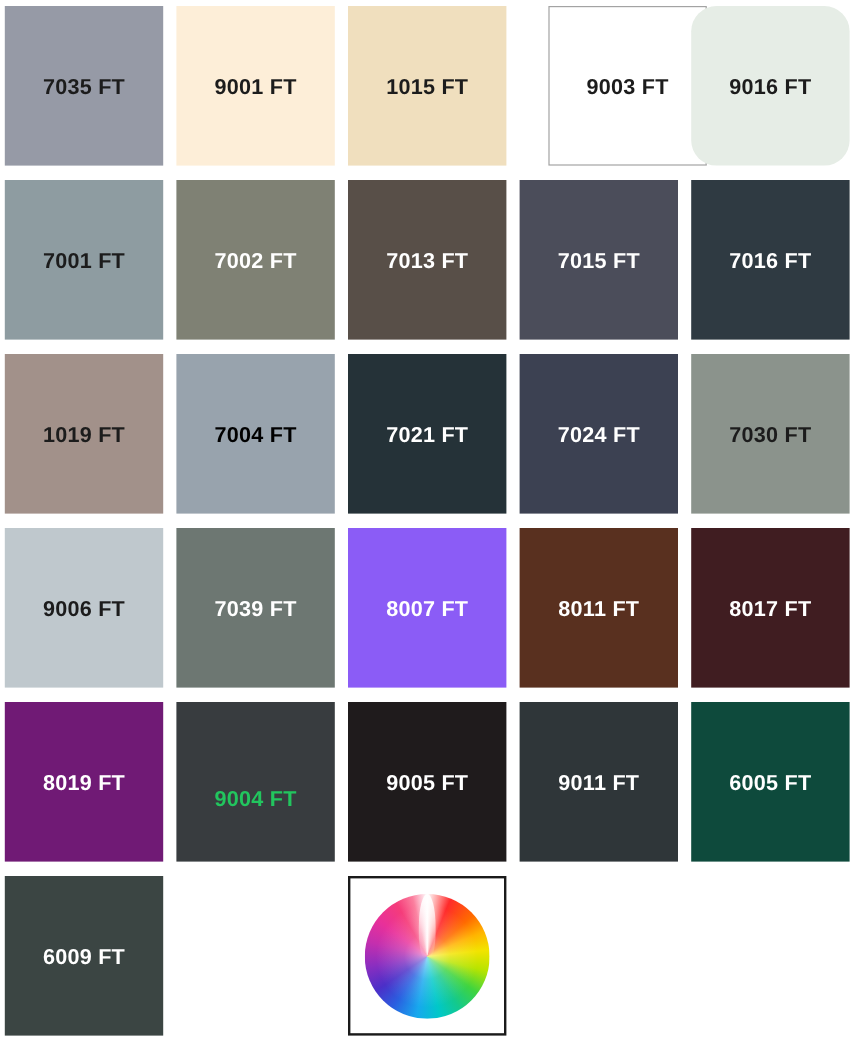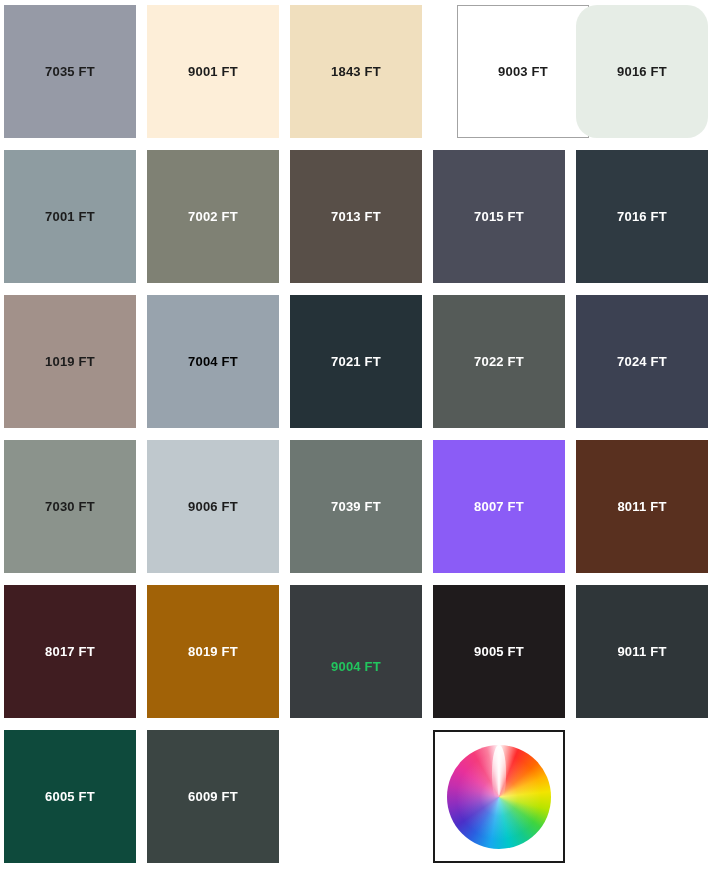--- a/index.html
+++ b/index.html
@@ -26,21 +26,21 @@
     position: relative;
     width: 132px;
     height: 133px;
     box-sizing: border-box;
     display: flex;
     align-items: center;
     justify-content: center;
     user-select: none;
   }
   .swatch-label {
-    font-size: 13px;
+    font-size: 18px;
     font-weight: 600;
     letter-spacing: 0.2px;
     line-height: 1;
     text-align: center;
     white-space: nowrap;
   }
   .swatch.bordered {
     border: 1px solid #a3a3a3;
     margin-left: 24px;
   }
@@ -108,21 +108,21 @@
 <body>
 
 <div id="palette-grid">
     <div class="swatch" style="background-color: rgb(150, 154, 166);">
       <span class="swatch-label" style="color: rgb(28, 28, 28);">7035 FT</span>
     </div>
     <div class="swatch" style="background-color: rgb(253, 238, 216);">
       <span class="swatch-label" style="color: rgb(28, 28, 28);">9001 FT</span>
     </div>
     <div class="swatch" style="background-color: rgb(240, 223, 190);">
-      <span class="swatch-label" style="color: rgb(28, 28, 28);">1843 FT</span>
+      <span class="swatch-label" style="color: rgb(28, 28, 28);">1015 FT</span>
     </div>
     <div class="swatch bordered" style="background-color: rgb(255, 255, 255);">
       <span class="swatch-label" style="color: rgb(28, 28, 28);">9003 FT</span>
     </div>
     <div class="swatch" style="background-color: rgb(230, 237, 230); border-radius: 21px;">
       <span class="swatch-label" style="color: rgb(28, 28, 28);">9016 FT</span>
     </div>
     <div class="swatch" style="background-color: rgb(142, 156, 161);">
       <span class="swatch-label" style="color: rgb(28, 28, 28);">7001 FT</span>
     </div>
@@ -140,23 +140,20 @@
     </div>
     <div class="swatch" style="background-color: rgb(162, 145, 138);">
       <span class="swatch-label" style="color: rgb(28, 28, 28);">1019 FT</span>
     </div>
     <div class="swatch" style="background-color: rgb(152, 163, 173);">
       <span class="swatch-label" style="color: #000000;">7004 FT</span>
     </div>
     <div class="swatch" style="background-color: rgb(37, 50, 56);">
       <span class="swatch-label" style="color: rgb(255, 255, 255);">7021 FT</span>
     </div>
-    <div class="swatch" style="background-color: rgb(85, 91, 88);">
-      <span class="swatch-label" style="color: rgb(255, 255, 255);">7022 FT</span>
-    </div>
     <div class="swatch" style="background-color: rgb(60, 65, 82);">
       <span class="swatch-label" style="color: rgb(255, 255, 255);">7024 FT</span>
     </div>
     <div class="swatch" style="background-color: rgb(139, 147, 140);">
       <span class="swatch-label" style="color: rgb(28, 28, 28);">7030 FT</span>
     </div>
     <div class="swatch" style="background-color: rgb(191, 200, 205);">
       <span class="swatch-label" style="color: rgb(28, 28, 28);">9006 FT</span>
     </div>
     <div class="swatch" style="background-color: rgb(109, 119, 114);">
@@ -164,21 +161,21 @@
     </div>
     <div class="swatch" style="background-color: #8b5cf6;">
       <span class="swatch-label" style="color: rgb(255, 255, 255);">8007 FT</span>
     </div>
     <div class="swatch" style="background-color: rgb(89, 48, 31);">
       <span class="swatch-label" style="color: rgb(255, 255, 255);">8011 FT</span>
     </div>
     <div class="swatch" style="background-color: rgb(64, 29, 33);">
       <span class="swatch-label" style="color: rgb(255, 255, 255);">8017 FT</span>
     </div>
-    <div class="swatch" style="background-color: #a16207;">
+    <div class="swatch" style="background-color: #701a75;">
       <span class="swatch-label" style="color: rgb(255, 255, 255);">8019 FT</span>
     </div>
     <div class="swatch" style="background-color: rgb(56, 60, 63);">
       <span class="swatch-label" style="color: #22c55e; margin-top: 29px;">9004 FT</span>
     </div>
     <div class="swatch" style="background-color: rgb(31, 27, 28);">
       <span class="swatch-label" style="color: rgb(255, 255, 255);">9005 FT</span>
     </div>
     <div class="swatch" style="background-color: rgb(47, 54, 57);">
       <span class="swatch-label" style="color: rgb(255, 255, 255);">9011 FT</span>

